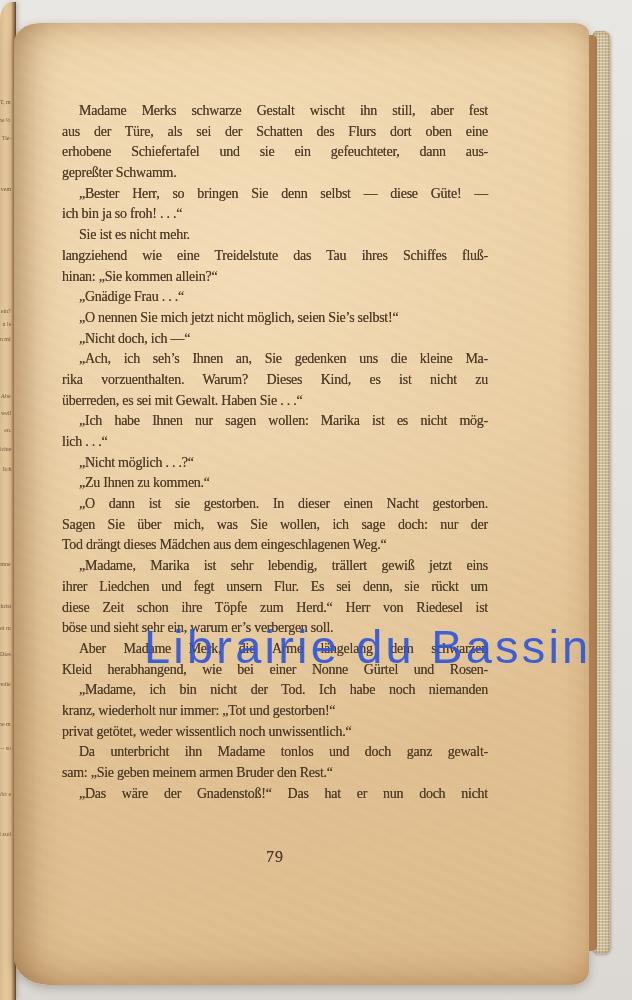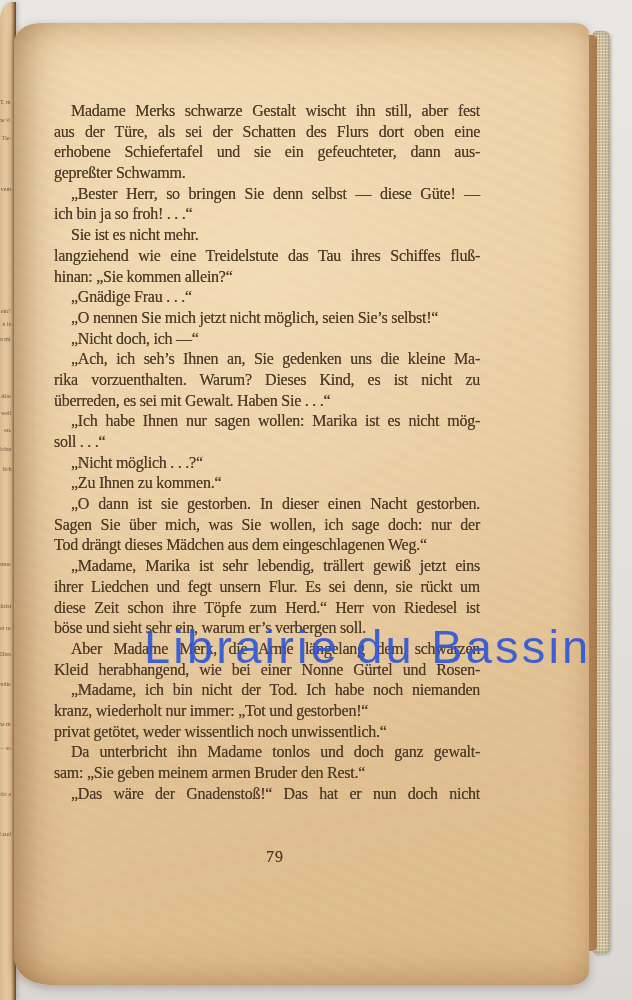--- a/index.html
+++ b/index.html
@@ -37,22 +37,22 @@
       repeating-linear-gradient(23deg,rgba(180,130,80,.035) 0 7px,rgba(0,0,0,0) 7px 13px),
       linear-gradient(165deg,#eed4a9 0%,#e9cca0 35%,#e3c497 65%,#dcba8b 100%);
     box-shadow:
       inset 30px 0 40px -22px rgba(120,75,35,.5),
       inset -14px 0 30px -20px rgba(150,100,55,.35),
       inset 0 30px 45px -30px rgba(165,115,65,.35),
       inset 0 -28px 45px -28px rgba(150,100,55,.4),
       0 3px 10px rgba(70,55,35,.3);}
 
   
-  .text-block{position:absolute;left:54px;top:101px;width:426px;
-    font-size:16px;line-height:20.7px;letter-spacing:-.25px;color:#4c3a27;
+  .text-block{position:absolute;left:62px;top:101px;width:426px;
+    font-size:14px;line-height:20.7px;letter-spacing:-.25px;color:#4c3a27;
     text-shadow:0 0 .3px rgba(76,58,39,.75);}
   .line{height:20.7px;text-align:justify;text-align-last:justify;overflow:visible;white-space:normal;}
   .line.end{text-align-last:left;}
   .line.indent{text-indent:17px;}
 
   .page-number{position:absolute;left:62px;top:848px;width:426px;text-align:center;
     font-size:16px;letter-spacing:1px;color:#4c3a27;text-shadow:0 0 .3px rgba(76,58,39,.75);}
 
   
   .watermark{position:absolute;left:144px;top:619px;white-space:nowrap;
@@ -99,21 +99,21 @@
       <div class="line indent end">Sie ist es nicht mehr.</div>
       <div class="line">langziehend wie eine Treidelstute das Tau ihres Schiffes fluß-</div>
       <div class="line end">hinan: „Sie kommen allein?“</div>
       <div class="line indent end">„Gnädige Frau . . .“</div>
       <div class="line indent end">„O nennen Sie mich jetzt nicht möglich, seien Sie’s selbst!“</div>
       <div class="line indent end">„Nicht doch, ich —“</div>
       <div class="line indent">„Ach, ich seh’s Ihnen an, Sie gedenken uns die kleine Ma-</div>
       <div class="line">rika vorzuenthalten. Warum? Dieses Kind, es ist nicht zu</div>
       <div class="line end">überreden, es sei mit Gewalt. Haben Sie . . .“</div>
       <div class="line indent">„Ich habe Ihnen nur sagen wollen: Marika ist es nicht mög-</div>
-      <div class="line end">soll . . .“</div>
+      <div class="line end">lich . . .“</div>
       <div class="line indent end">„Nicht möglich . . .?“</div>
       <div class="line indent end">„Zu Ihnen zu kommen.“</div>
       <div class="line indent">„O dann ist sie gestorben. In dieser einen Nacht gestorben.</div>
       <div class="line">Sagen Sie über mich, was Sie wollen, ich sage doch: nur der</div>
       <div class="line end">Tod drängt dieses Mädchen aus dem eingeschlagenen Weg.“</div>
       <div class="line indent">„Madame, Marika ist sehr lebendig, trällert gewiß jetzt eins</div>
       <div class="line">ihrer Liedchen und fegt unsern Flur. Es sei denn, sie rückt um</div>
       <div class="line">diese Zeit schon ihre Töpfe zum Herd.“ Herr von Riedesel ist</div>
       <div class="line end">böse und sieht sehr ein, warum er’s verbergen soll.</div>
       <div class="line indent">Aber Madame Merk, die Arme längelang dem schwarzen</div>

